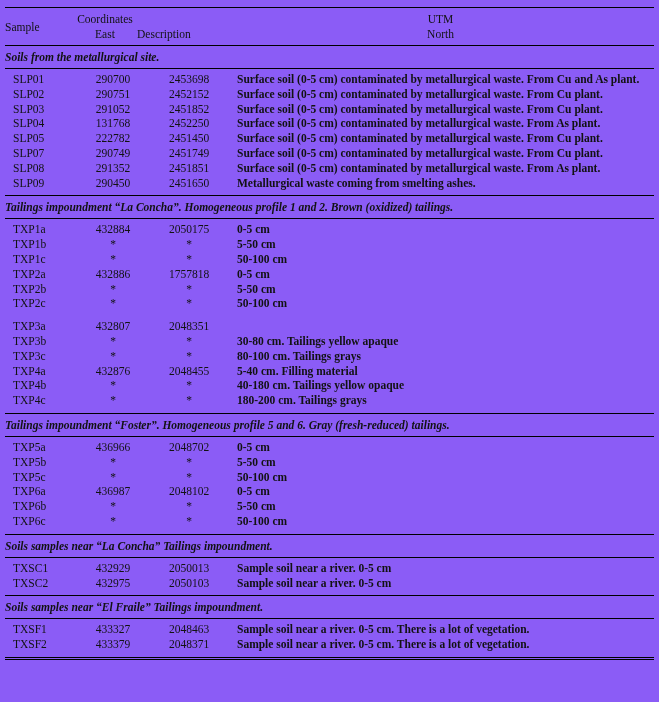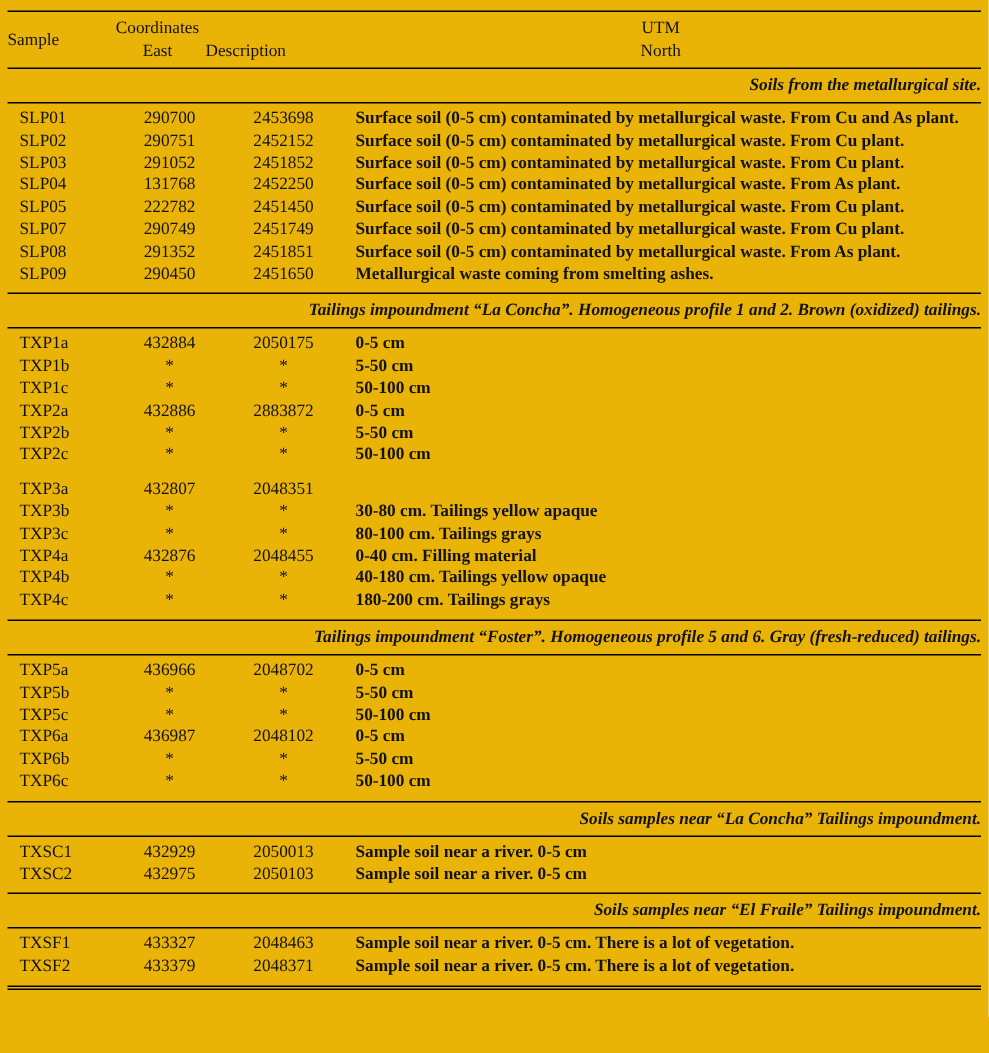--- a/index.html
+++ b/index.html
@@ -6,21 +6,21 @@
   html, body { margin: 0; padding: 0; background: #ffffff; }
   body {
     font-family: "Liberation Serif", "DejaVu Serif", serif;
     color: #121212;
     -webkit-font-smoothing: antialiased;
   }
   .page {
     width: 659px;
     min-height: 702px;
     padding: 7px 5px 4px 5px;
-    background: #eab308;
+    background: #8b5cf6;
   }
   .table {
     border-top: 1.5px solid #000;
     border-bottom: 3px double #000;
     font-size: 11.5px;
   }
   .grid {
     display: grid;
     grid-template-columns: 70px 60px 92px 1fr;
     padding-left: 8px;
@@ -29,21 +29,21 @@
   
   .thead { padding: 4px 0 3px 0; line-height: 15px; }
   .hc { }
   .hc.center { text-align: center; }
   .hc.sample-h { display: flex; align-items: center; }
   .hc.desc-h { display: flex; align-items: flex-end; padding-left: 2px; }
   
   .section-title {
     border-top: 1px solid #000;
     border-bottom: 1px solid #000;
-    text-align: right;
+    text-align: left;
     font-weight: bold;
     font-style: italic;
     padding: 4px 0 4px 0;
     line-height: 14px;
   }
   
   .rows { padding: 3px 0 5px 0; }
   .row { line-height: 14.8px; }
   .cell { overflow: hidden; white-space: nowrap; }
   .cell.east, .cell.north { text-align: center; }
@@ -139,21 +139,21 @@
             </div>
             <div class="row grid">
               <div class="cell sample">TXP1c</div>
               <div class="cell east">*</div>
               <div class="cell north">*</div>
               <div class="cell desc">50-100 cm</div>
             </div>
             <div class="row grid">
               <div class="cell sample">TXP2a</div>
               <div class="cell east">432886</div>
-              <div class="cell north">2883872</div>
+              <div class="cell north">1757818</div>
               <div class="cell desc">0-5 cm</div>
             </div>
             <div class="row grid">
               <div class="cell sample">TXP2b</div>
               <div class="cell east">*</div>
               <div class="cell north">*</div>
               <div class="cell desc">5-50 cm</div>
             </div>
             <div class="row grid">
               <div class="cell sample">TXP2c</div>
@@ -179,21 +179,21 @@
             <div class="row grid">
               <div class="cell sample">TXP3c</div>
               <div class="cell east">*</div>
               <div class="cell north">*</div>
               <div class="cell desc">80-100 cm. Tailings grays</div>
             </div>
             <div class="row grid">
               <div class="cell sample">TXP4a</div>
               <div class="cell east">432876</div>
               <div class="cell north">2048455</div>
-              <div class="cell desc">0-40 cm. Filling material</div>
+              <div class="cell desc">5-40 cm. Filling material</div>
             </div>
             <div class="row grid">
               <div class="cell sample">TXP4b</div>
               <div class="cell east">*</div>
               <div class="cell north">*</div>
               <div class="cell desc">40-180 cm. Tailings yellow opaque</div>
             </div>
             <div class="row grid">
               <div class="cell sample">TXP4c</div>
               <div class="cell east">*</div>

